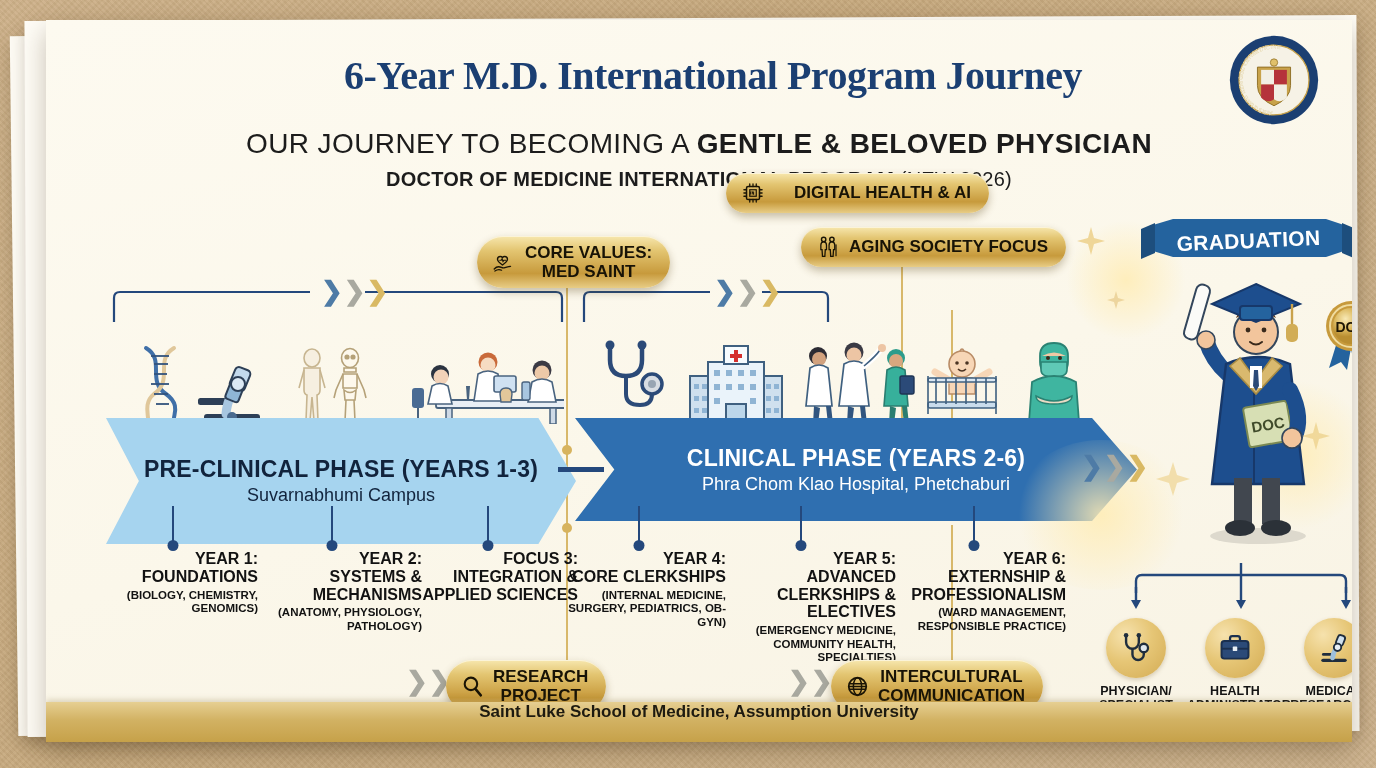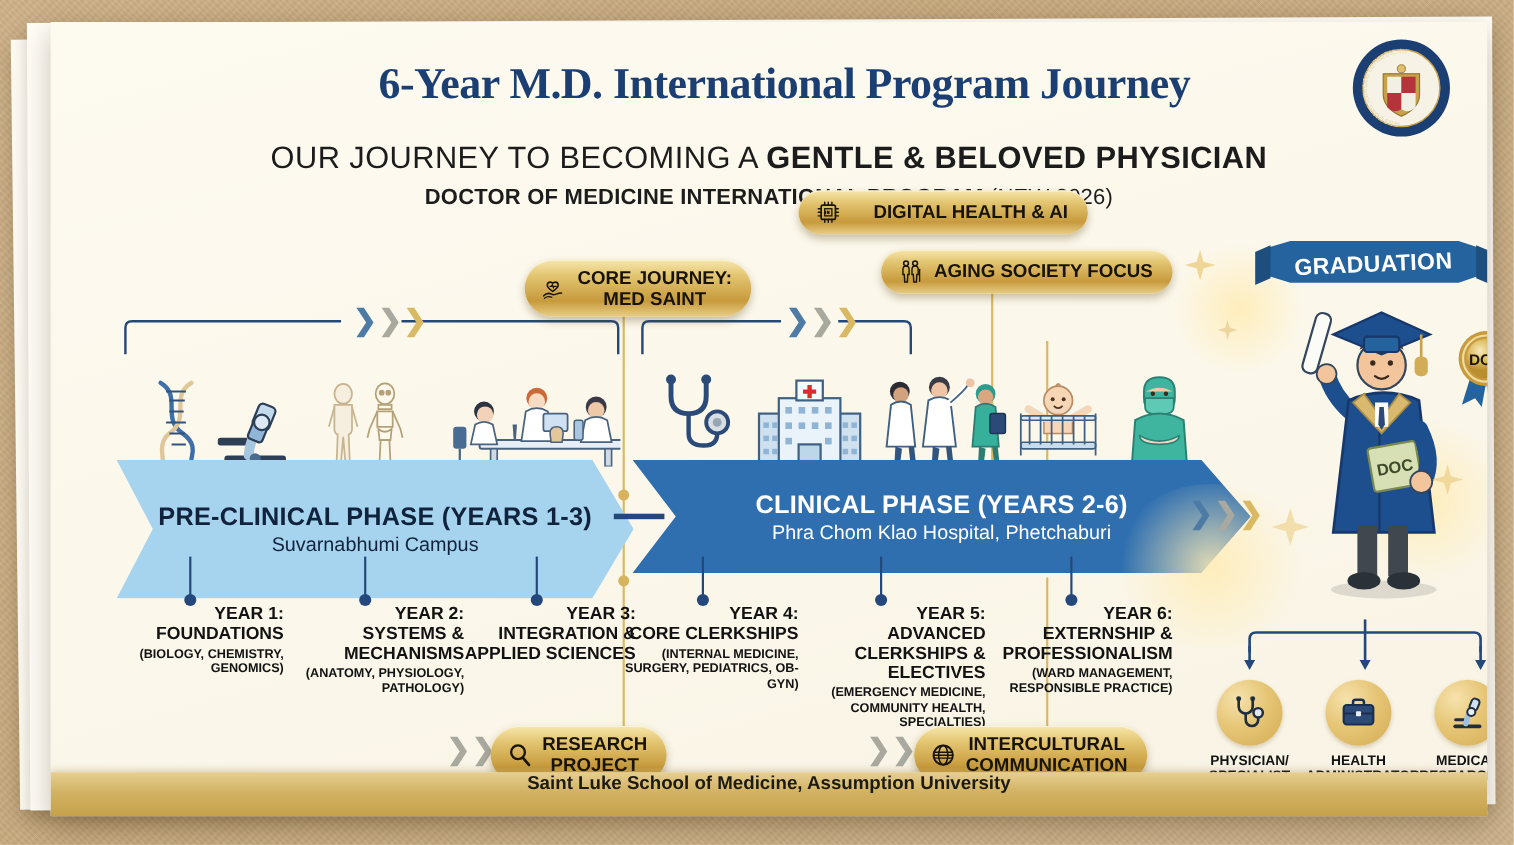--- a/index.html
+++ b/index.html
@@ -207,21 +207,21 @@
   <div class="gline" style="left:905px;top:505px;height:160px;"></div>
 
   <div class="pill" style="left:431px;top:216px;">
     <svg class="ico" width="26" height="26" viewBox="0 0 24 24">
       <path d="M6 9.5c0-1.5 1.2-2.6 2.6-2.6.9 0 1.6.4 2 1 .4-.6 1.1-1 2-1 1.4 0 2.6 1.1 2.6 2.6 0 2.2-3.3 4.3-4.6 5.2-1.3-.9-4.6-3-4.6-5.2z" fill="none" stroke="#1a1405" stroke-width="1.3"></path>
       <path d="M8.2 10.4h1.3l.7-1.3.9 2.4.7-1.1h1.8" fill="none" stroke="#1a1405" stroke-width="1.1" stroke-linecap="round"></path>
       <path d="M3 18.4c2-2.2 4.6-2.4 6.6-1.4 1.2.6 2.1.6 3.2.2 1.9-.7 3.6-1.2 5.2-1.2" fill="none" stroke="#1a1405" stroke-width="1.3" stroke-linecap="round"></path>
       <path d="M3.6 20.4c2.2-1.6 4.4-1.5 6.2-.8" fill="none" stroke="#1a1405" stroke-width="1.1" stroke-linecap="round"></path>
     </svg>
     <span class="txt">
-      <span>CORE JOURNEY:</span><br>
+      <span>CORE VALUES:</span><br>
       <span>MED SAINT</span>
     </span>
   </div>
 
   <div class="pill" style="left:680px;top:153px;gap:28px;">
     <svg class="ico" width="26" height="26" viewBox="0 0 24 24">
       <rect x="6" y="6" width="12" height="12" rx="1.5" fill="none" stroke="#1a1405" stroke-width="1.4"></rect>
       <rect x="9" y="9" width="6" height="6" fill="none" stroke="#1a1405" stroke-width="1.1"></rect>
       <path d="M9.6 10.6v2.8M11.2 13.4v-2.8l1.4 2.8v-2.8" fill="none" stroke="#1a1405" stroke-width=".9"></path>
       <g stroke="#1a1405" stroke-width="1.2" stroke-linecap="round">
@@ -430,21 +430,21 @@
   <div class="yearcol" style="left:196px;top:530px;width:180px;">
     <div class="pin-line"></div>
     <div class="pin-dot"></div>
     <div class="y-no">YEAR 2:</div>
     <div class="y-title">SYSTEMS &amp; MECHANISMS</div>
     <div class="y-sub">(ANATOMY, PHYSIOLOGY, PATHOLOGY)</div>
   </div>
   <div class="yearcol" style="left:352px;top:530px;width:180px;">
     <div class="pin-line"></div>
     <div class="pin-dot"></div>
-    <div class="y-no">YEAR 3:</div>
+    <div class="y-no">FOCUS 3:</div>
     <div class="y-title">INTEGRATION &amp; APPLIED SCIENCES</div>
     <div class="y-sub"></div>
   </div>
   <div class="yearcol" style="left:505px;top:530px;width:175px;">
     <div class="pin-line"></div>
     <div class="pin-dot"></div>
     <div class="y-no">YEAR 4:</div>
     <div class="y-title">CORE CLERKSHIPS</div>
     <div class="y-sub">(INTERNAL MEDICINE, SURGERY, PEDIATRICS, OB-GYN)</div>
   </div>

